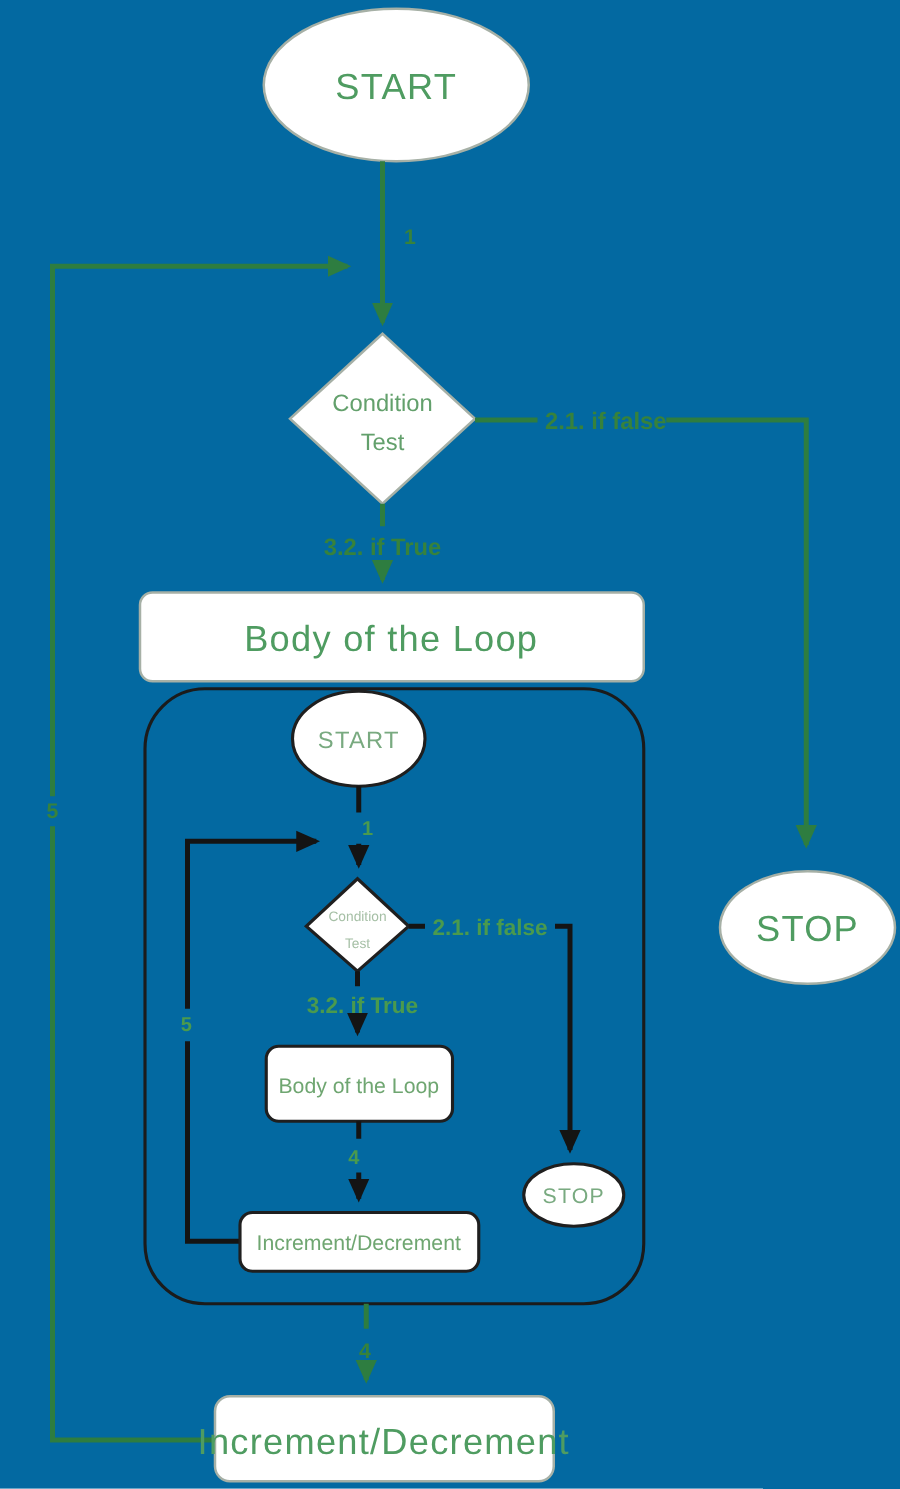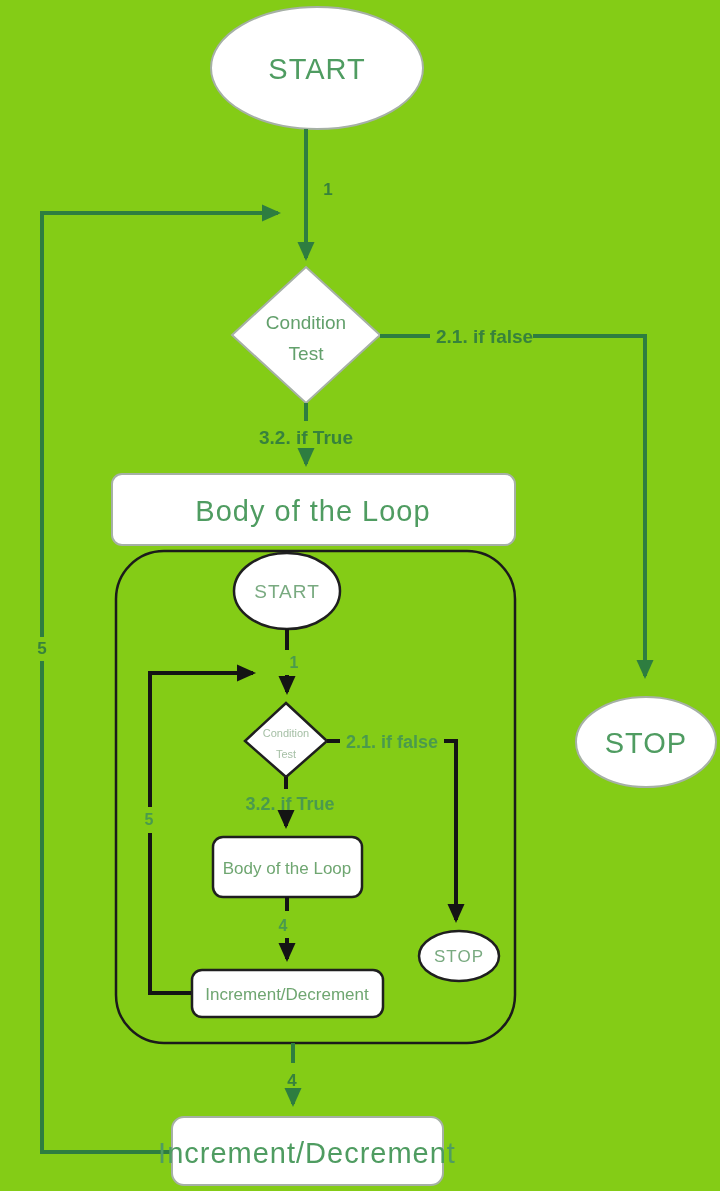--- a/index.html
+++ b/index.html
@@ -1,19 +1,19 @@
 <!DOCTYPE html>
 <html><head>
 <meta charset="utf-8">
 <style>
   html,body{margin:0;padding:0;background:#ffffff;}
   .stage{
     position:relative;
     width:720px;height:1191px;
-    background:#84cc16;
+    background:#0369a1;
     overflow:hidden;
     font-family:"Liberation Sans", sans-serif;
   }
   svg{position:absolute;left:0;top:0;}
   
   .ln-g{stroke:#2e7d40;stroke-width:4;fill:none;}
   .ln-b{stroke:#141414;stroke-width:4;fill:none;}
   
   .shape-outer{fill:#ffffff;stroke:#a6b0a6;stroke-width:2;}
   .shape-inner{fill:#ffffff;stroke:#1f1f1f;stroke-width:2.5;}

